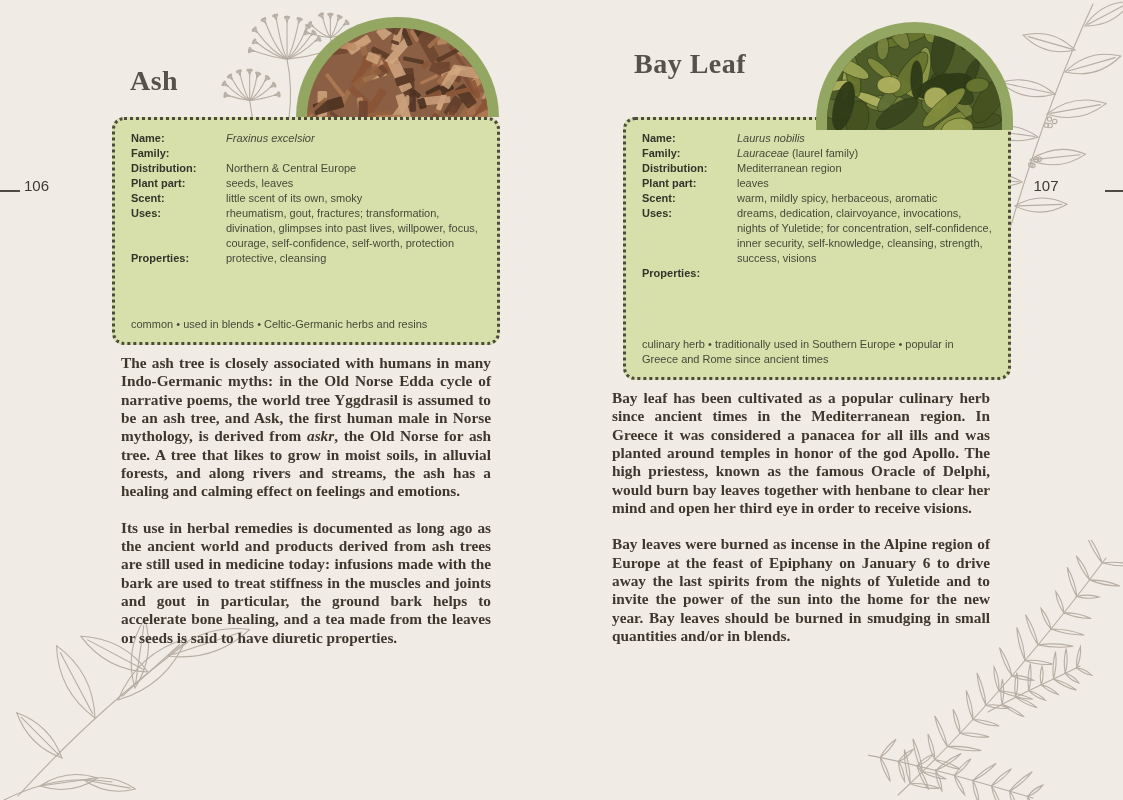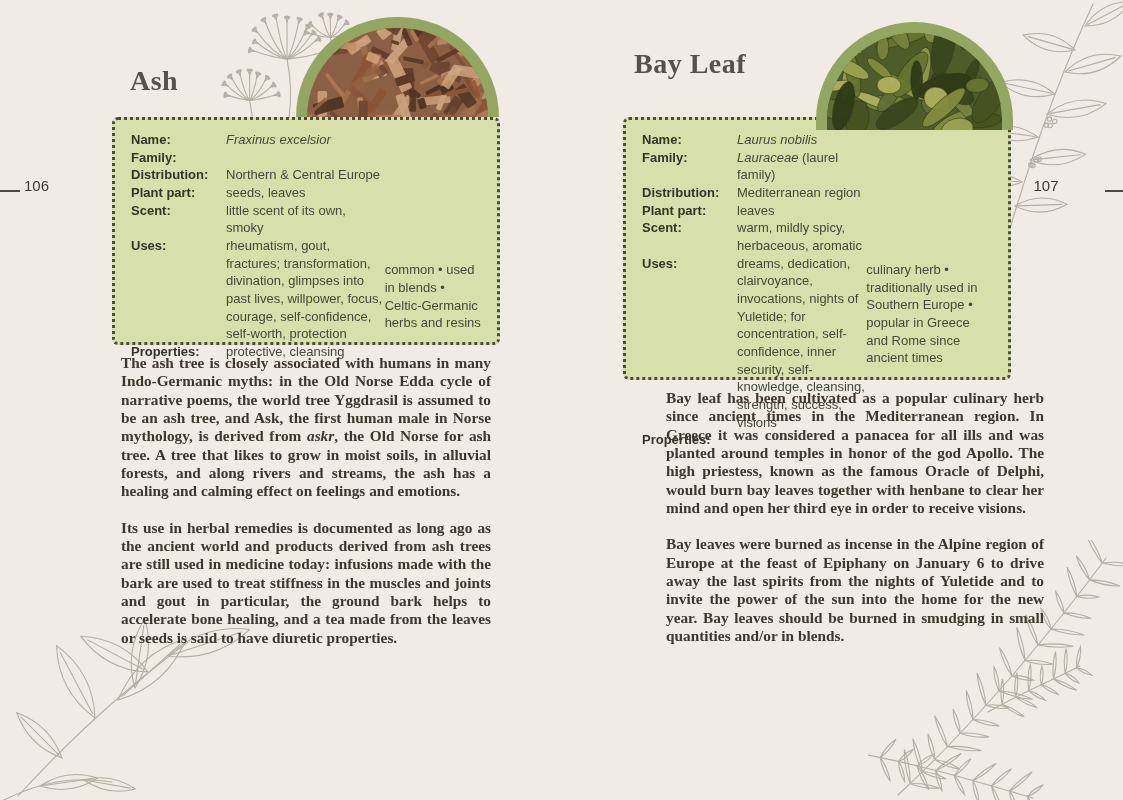--- a/index.html
+++ b/index.html
@@ -4,23 +4,23 @@
 <style>
   html,body{margin:0;padding:0;}
   #canvas{position:relative;width:1123px;height:800px;background:var(--paper,#f0ebe4);overflow:hidden;
           font-family:"Liberation Serif",serif;}
   .it{font-style:italic;}
 
   .page-title{position:absolute;font-family:"Liberation Serif",serif;font-weight:600;font-size:28px;
               color:#56524a;letter-spacing:.5px;z-index:2;}
 
   .info-box{position:absolute;box-sizing:border-box;background:var(--boxbg,#d7e0ab);
-            border:3px dotted var(--boxborder,#4c4b3c);border-radius:6px;
-            padding:11px 16px 10px;display:flex;flex-direction:row;z-index:2;
-            font-family:"Liberation Sans",sans-serif;font-size:13px;line-height:1.36;color:#45493a;}
+            border:3px dotted var(--boxborder,#4c4b3c);border-radius:12px;
+            padding:11px 16px 10px;display:flex;flex-direction:column;z-index:2;
+            font-family:"Liberation Sans",sans-serif;font-size:11px;line-height:1.36;color:#45493a;}
   .info-box .row{display:flex;}
   .info-box .lbl{flex:0 0 95px;font-weight:bold;color:#33342a;}
   .info-box .val{flex:1;}
   .box-footer{margin-top:auto;padding-top:10px;color:#45493a;}
 
   .body-text{position:absolute;font-family:"Liberation Serif",serif;font-size:15.3px;line-height:1.2;
              color:#3e372e;text-align:justify;z-index:2;}
   .body-text p{margin:0 0 18px 0;font-weight:bold;}
 
   .dome{position:absolute;background:var(--ring,#94a762);border-radius:999px 999px 0 0;
@@ -756,18 +756,18 @@
           <span class="lbl">Uses:</span>
           <span class="val"><span>dreams, dedication, clairvoyance, invocations, nights of Yuletide; for concentration, self-confidence, inner security, self-knowledge, cleansing, strength, success, visions</span></span>
         </div>
         <div class="row">
           <span class="lbl">Properties:</span>
         </div>
       </div>
     <div class="box-footer">culinary herb • traditionally used in Southern Europe • popular in Greece and Rome since ancient times</div>
   </div>
 
-  <div class="body-text" style="left:666px;top:389px;width:378px">
+  <div class="body-text" style="left:612px;top:389px;width:378px">
       <p><span>Bay leaf has been cultivated as a popular culinary herb since ancient times in the Mediterranean region. In Greece it was considered a panacea for all ills and was planted around temples in honor of the god Apollo. The high priestess, known as the famous Oracle of Delphi, would burn bay leaves together with henbane to clear her mind and open her third eye in order to receive visions.</span></p>
       <p><span>Bay leaves were burned as incense in the Alpine region of Europe at the feast of Epiphany on January 6 to drive away the last spirits from the nights of Yuletide and to invite the power of the sun into the home for the new year. Bay leaves should be burned in smudging in small quantities and/or in blends.</span></p>
     </div>
 
 </div>
 
 </body></html>

